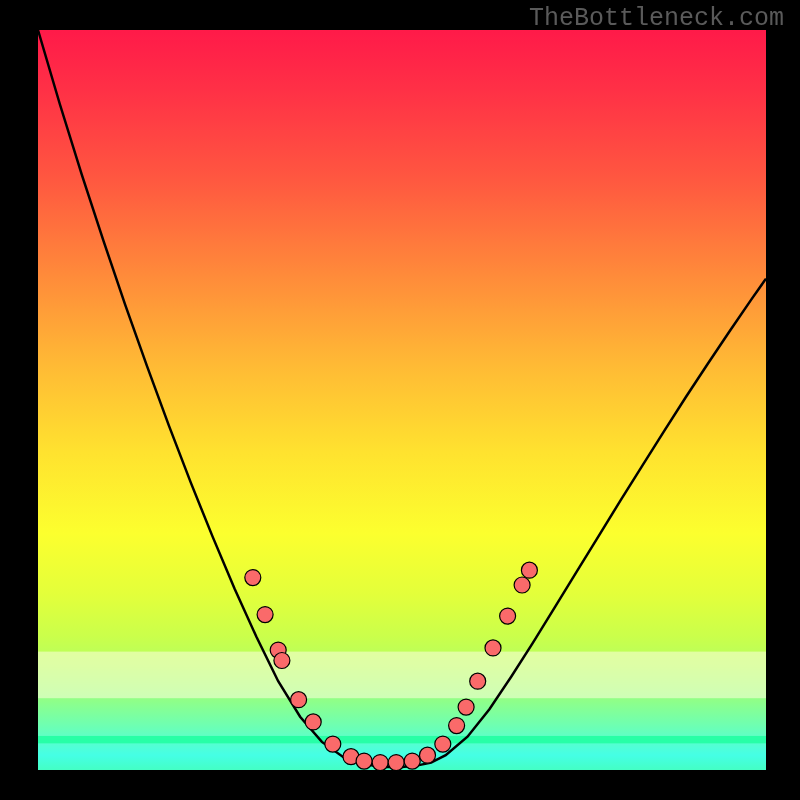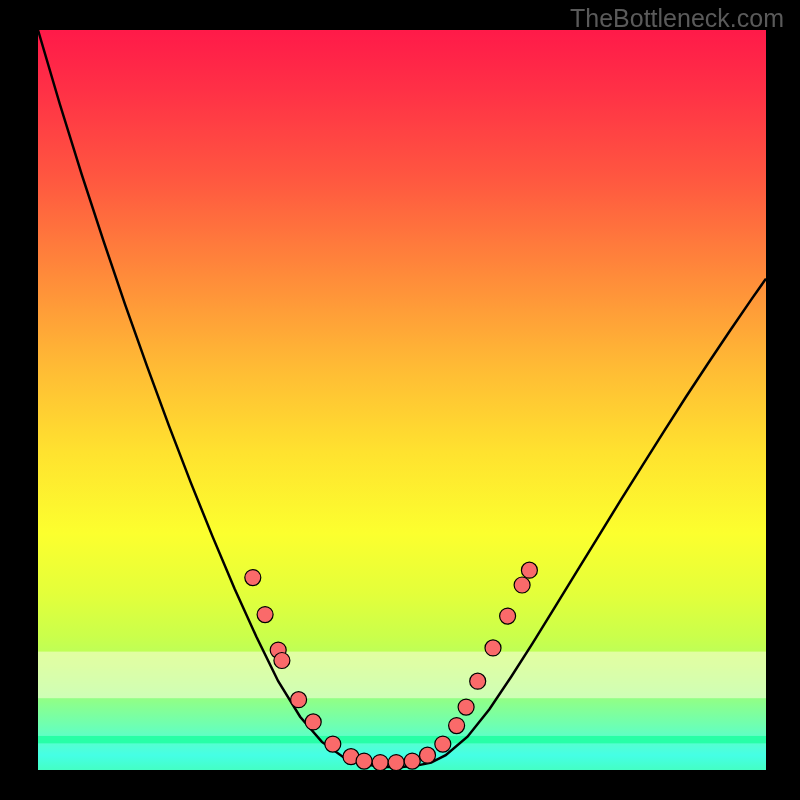--- a/index.html
+++ b/index.html
@@ -18,20 +18,21 @@
     background: #000;
   }
   #watermark {
     position: absolute;
     top: 4px;
     right: 16px;
     color: #5a5a5a;
     font-size: 25px;
     font-weight: normal;
     z-index: 10;
+    font-family: Liberation Mono, monospace;
   }
   #plot-area {
     position: absolute;
     background: linear-gradient(to bottom,
       #ff1a49 0%,
       #ff3046 8%,
       #ff5740 20%,
       #ff8a3a 33%,
       #ffb935 45%,
       #ffe22f 57%,

